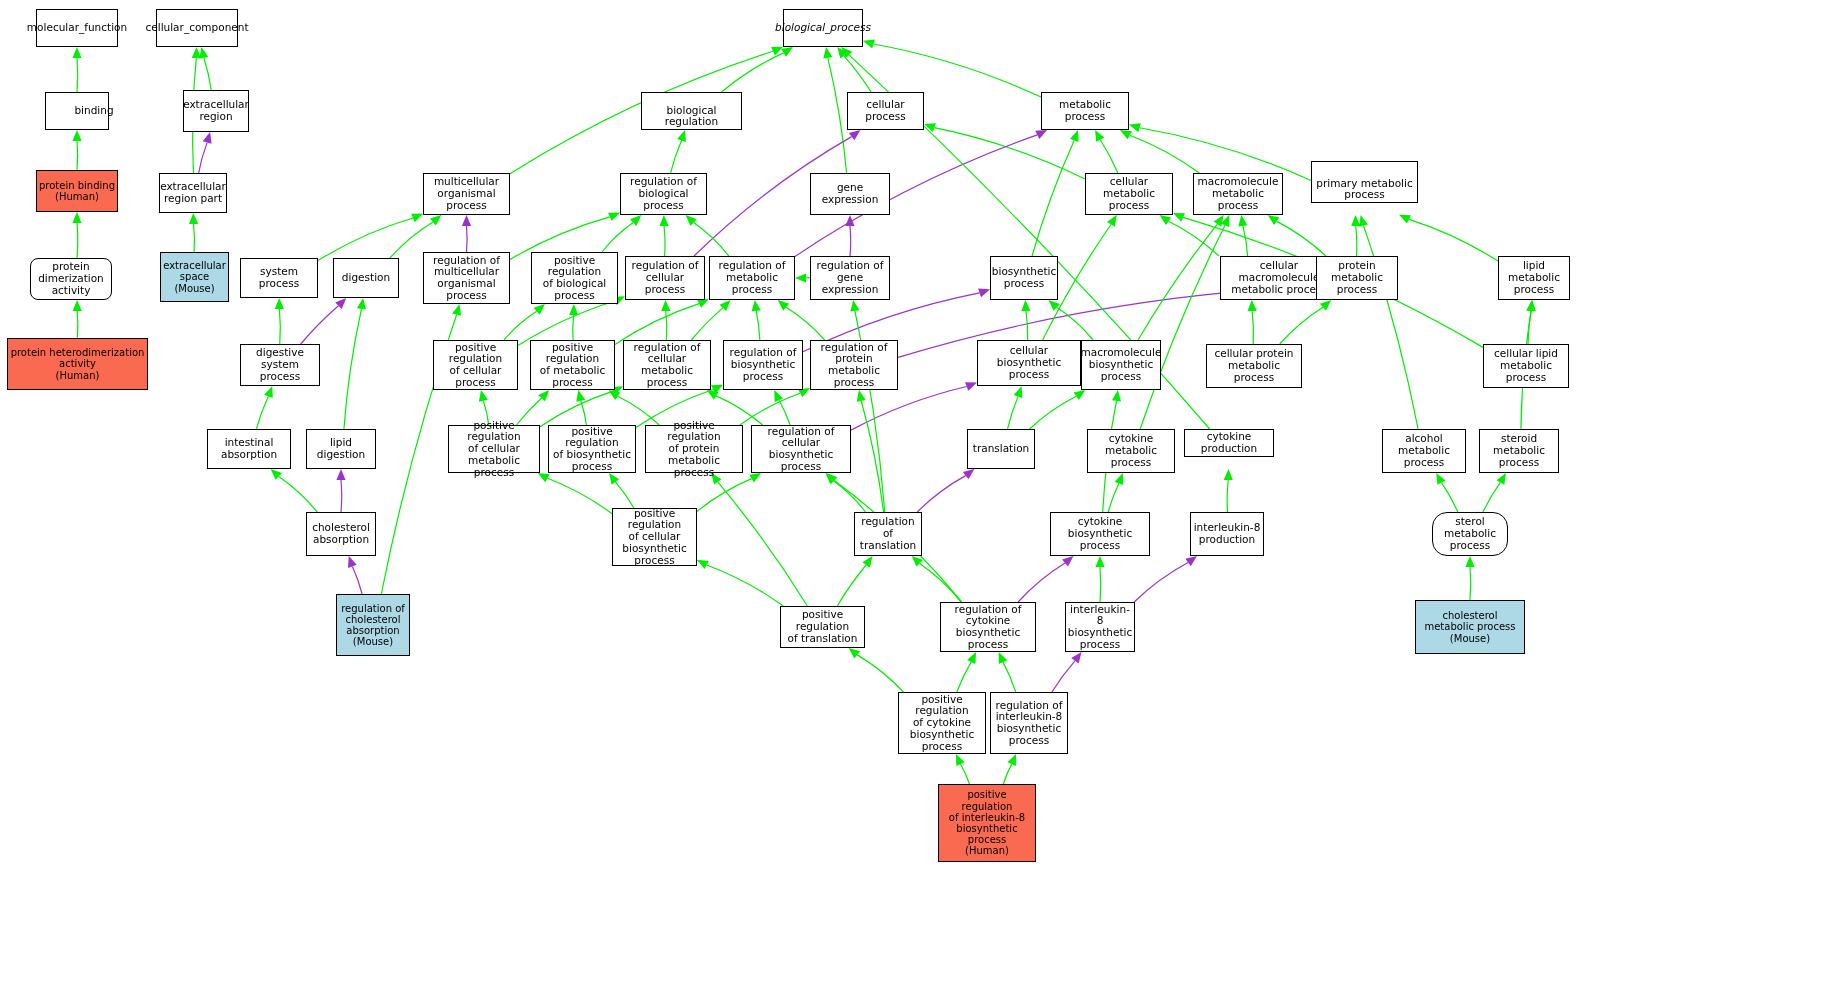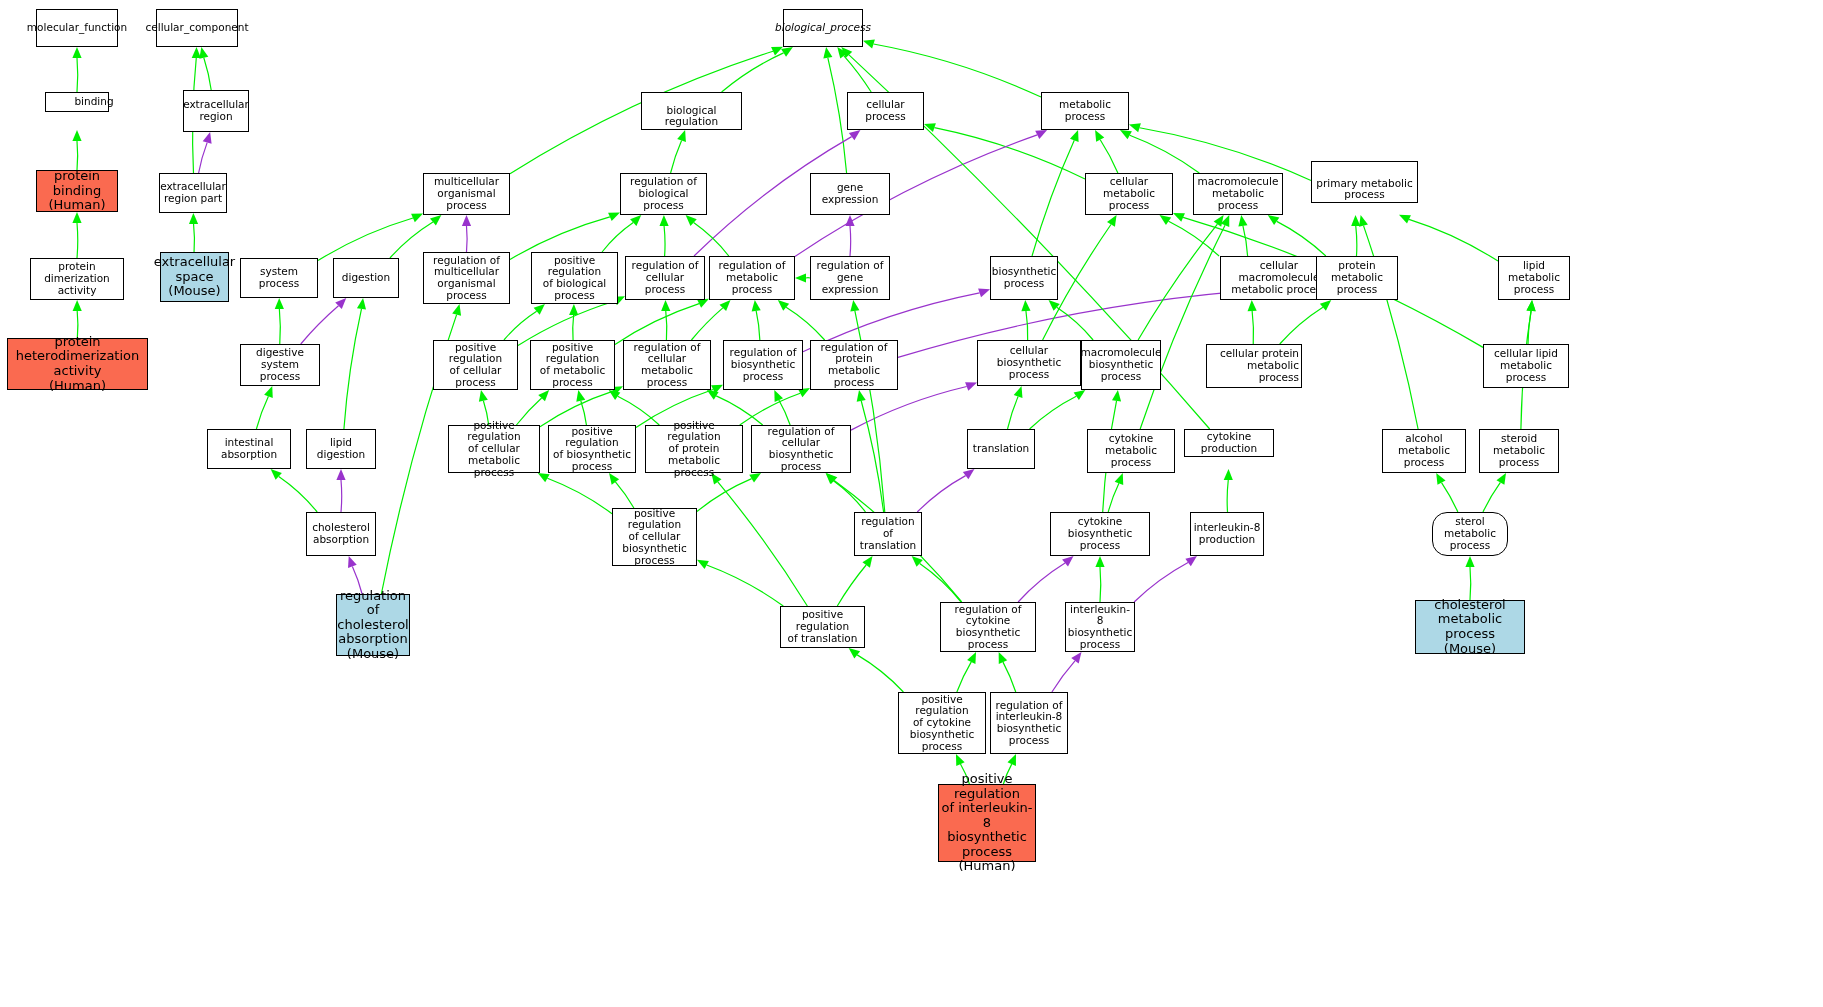--- a/index.html
+++ b/index.html
@@ -39,21 +39,21 @@
     white-space: pre-line;
     z-index: 5;
   }
   .go-node.fill-red {
     background: #fa6a50;
   }
   .go-node.fill-blue {
     background: #add8e6;
   }
   .go-node.big {
-    font-size: 13px;
+    font-size: 10px;
   }
 </style>
 </head>
 <body>
 
 <div id="canvas">
   <svg id="edge-layer" viewBox="0 0 1823 1007" width="1823" height="1007">
       <path d="M 77 92 Q 78.485 75 77 58" stroke="#00ee00" stroke-width="1.2" fill="none"></path>
       <polygon points="77,47 81.6,58 72.4,58" fill="#00ee00"></polygon>
       <path d="M 77 170 Q 78.32 155.5 77 141" stroke="#00ee00" stroke-width="1.2" fill="none"></path>
@@ -260,42 +260,42 @@
       <polygon points="1081.5104166666667,652 1078.6679344050035,663.5793045815425 1071.2711155084185,658.1087406059431" fill="#9933cc"></polygon>
       <path d="M 969.45 784 Q 965.9470057253084 773.570068278463 960.4640114506168 764.0311365569262" stroke="#00ee00" stroke-width="1.2" fill="none"></path>
       <polygon points="955.95,754 964.6588503744223,762.1434590412138 956.2691725268113,765.9188140726386" fill="#00ee00"></polygon>
       <path d="M 1003.38 784 Q 1006.560221336047 773.6551015808404 1011.720442672094 764.141803161681" stroke="#00ee00" stroke-width="1.2" fill="none"></path>
       <polygon points="1015.98,754 1015.9615603578878,765.9230725897144 1007.4793249863002,762.3605337336476" fill="#00ee00"></polygon>
     </svg>
   <div id="node-layer">
       <div class="go-node" style="left: 36px; top: 9px; width: 82px; height: 38px; text-align: center;"><span>molecular_function</span></div>
       <div class="go-node" style="left: 156px; top: 9px; width: 82px; height: 38px;"><span>cellular_component</span></div>
       <div class="go-node" style="left: 783px; top: 9px; width: 80px; height: 38px; font-style: italic;"><span>biological_process</span></div>
-      <div class="go-node" style="left: 45px; top: 92px; width: 64px; height: 20px; padding-left: 36px;"><span>binding</span></div>
+      <div class="go-node" style="left: 45px; top: 92px; width: 64px; height: 38px; padding-left: 36px;"><span>binding</span></div>
       <div class="go-node" style="left: 183px; top: 90px; width: 66px; height: 42px;"><span>extracellular
 region</span></div>
       <div class="go-node" style="left: 641px; top: 92px; width: 101px; height: 38px; align-items: flex-end;"><span>biological regulation</span></div>
       <div class="go-node" style="left: 847px; top: 92px; width: 77px; height: 38px;"><span>cellular process</span></div>
       <div class="go-node" style="left: 1041px; top: 92px; width: 88px; height: 38px;"><span>metabolic process</span></div>
       <div class="go-node fill-red big" style="left: 36px; top: 170px; width: 82px; height: 42px;"><span>protein binding
 (Human)</span></div>
       <div class="go-node" style="left: 159px; top: 173px; width: 68px; height: 40px;"><span>extracellular
 region part</span></div>
       <div class="go-node" style="left: 423px; top: 173px; width: 87px; height: 42px;"><span>multicellular
 organismal process</span></div>
       <div class="go-node" style="left: 620px; top: 173px; width: 87px; height: 42px;"><span>regulation of
 biological process</span></div>
       <div class="go-node" style="left: 810px; top: 173px; width: 80px; height: 42px;"><span>gene expression</span></div>
       <div class="go-node" style="left: 1085px; top: 173px; width: 88px; height: 42px;"><span>cellular metabolic
 process</span></div>
       <div class="go-node" style="left: 1193px; top: 173px; width: 90px; height: 42px;"><span>macromolecule
 metabolic process</span></div>
       <div class="go-node" style="left: 1311px; top: 161px; width: 107px; height: 42px; align-items: flex-end;"><span>primary metabolic
 process</span></div>
-      <div class="go-node" style="left: 30px; top: 258px; width: 94px; height: 42px;"><span>protein dimerization
+      <div class="go-node" style="left: 30px; top: 258px; width: 82px; height: 42px; border-radius: 8px;"><span>protein dimerization
 activity</span></div>
       <div class="go-node fill-blue big" style="left: 160px; top: 252px; width: 69px; height: 50px;"><span>extracellular
 space
 (Mouse)</span></div>
       <div class="go-node" style="left: 240px; top: 258px; width: 78px; height: 40px;"><span>system process</span></div>
       <div class="go-node" style="left: 333px; top: 258px; width: 66px; height: 40px;"><span>digestion</span></div>
       <div class="go-node" style="left: 423px; top: 252px; width: 87px; height: 52px;"><span>regulation of
 multicellular
 organismal process</span></div>
       <div class="go-node" style="left: 531px; top: 252px; width: 87px; height: 52px;"><span>positive regulation
@@ -333,21 +333,21 @@
 biosynthetic
 process</span></div>
       <div class="go-node" style="left: 810px; top: 340px; width: 88px; height: 50px;"><span>regulation of
 protein metabolic
 process</span></div>
       <div class="go-node" style="left: 977px; top: 340px; width: 104px; height: 46px;"><span>cellular biosynthetic
 process</span></div>
       <div class="go-node" style="left: 1081px; top: 340px; width: 80px; height: 50px;"><span>macromolecule
 biosynthetic
 process</span></div>
-      <div class="go-node" style="left: 1206px; top: 344px; width: 96px; height: 44px; text-align: right;"><span>cellular protein
+      <div class="go-node" style="left: 1206px; top: 344px; width: 96px; height: 44px;"><span>cellular protein
 metabolic process</span></div>
       <div class="go-node" style="left: 1483px; top: 344px; width: 86px; height: 44px;"><span>cellular lipid
 metabolic process</span></div>
       <div class="go-node" style="left: 207px; top: 429px; width: 84px; height: 40px;"><span>intestinal absorption</span></div>
       <div class="go-node" style="left: 306px; top: 429px; width: 70px; height: 40px;"><span>lipid digestion</span></div>
       <div class="go-node" style="left: 448px; top: 425px; width: 92px; height: 48px;"><span>positive regulation
 of cellular
 metabolic process</span></div>
       <div class="go-node" style="left: 548px; top: 425px; width: 88px; height: 48px;"><span>positive regulation
 of biosynthetic

